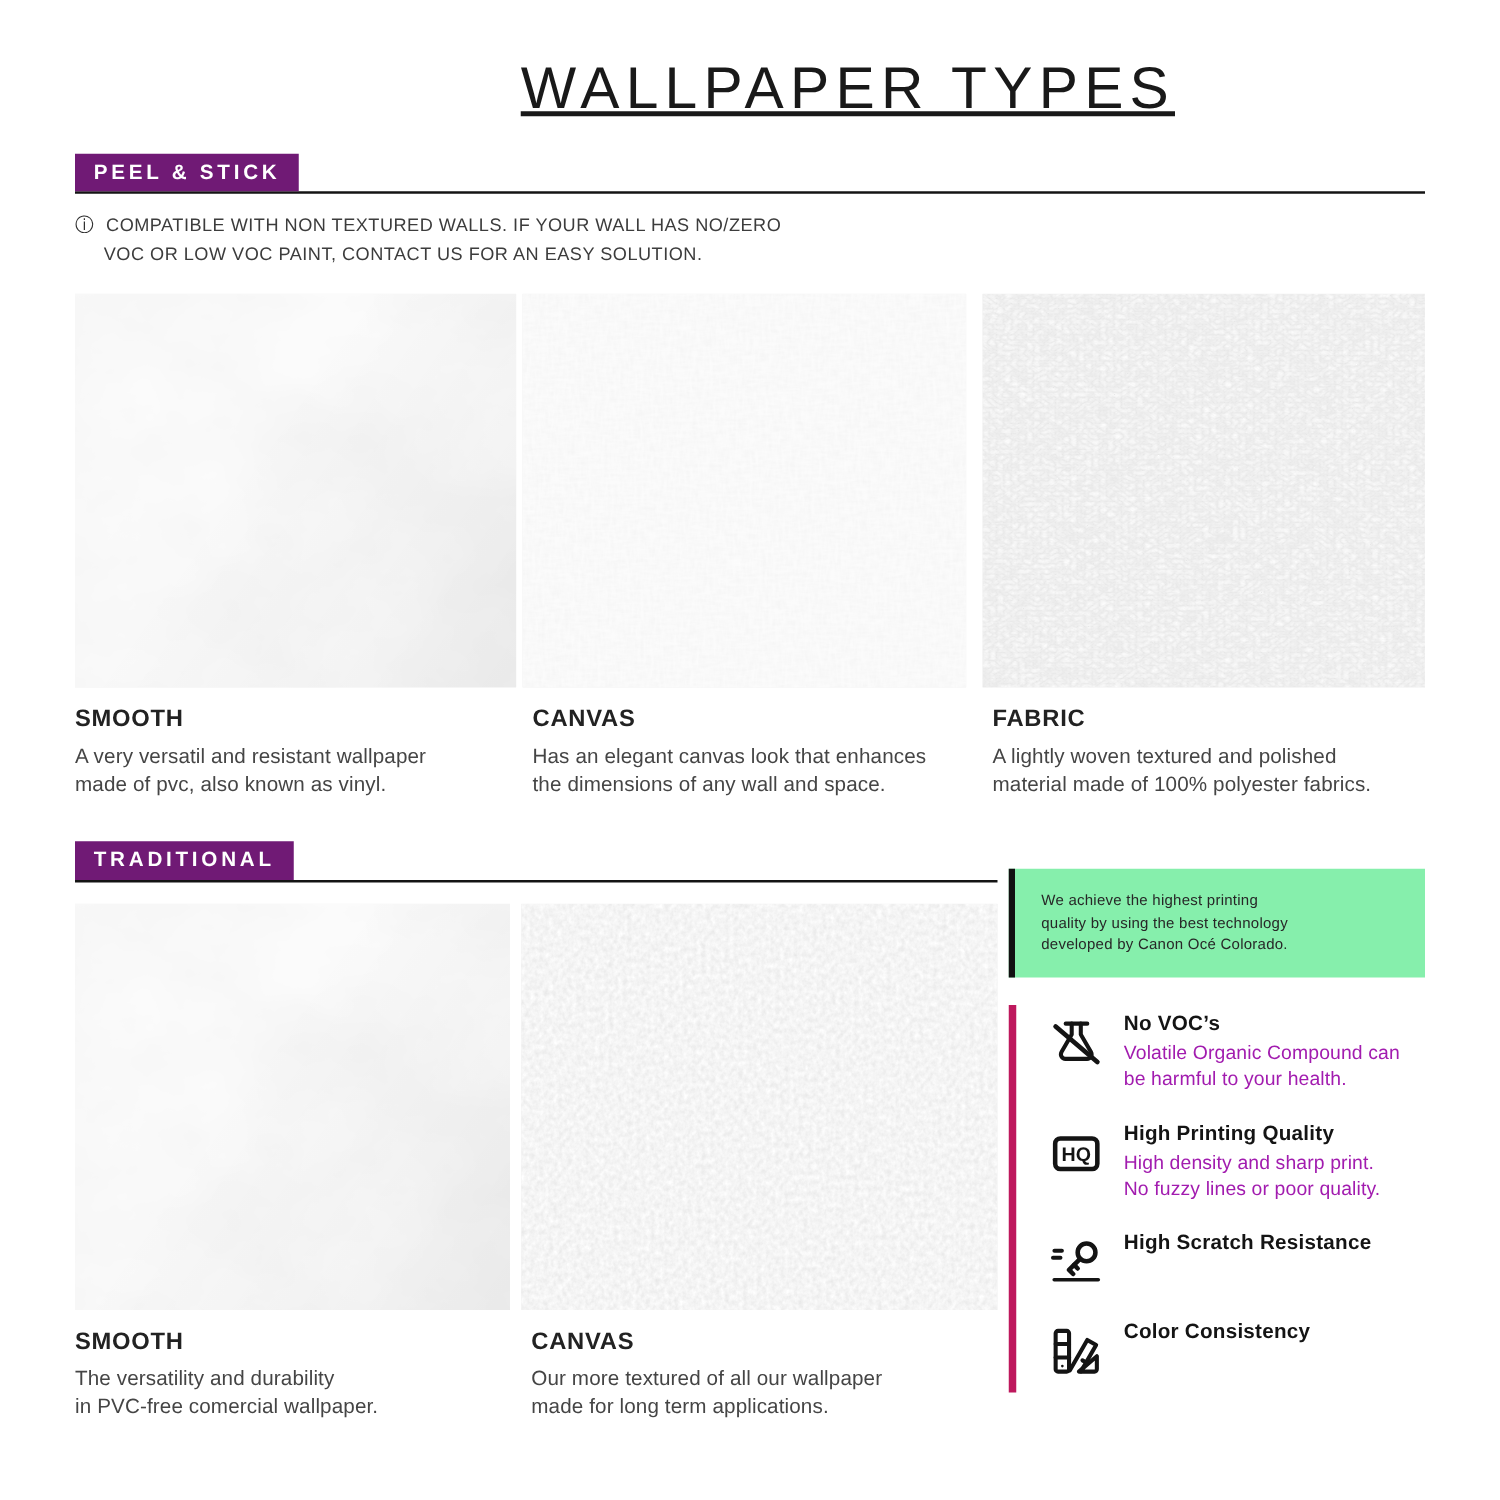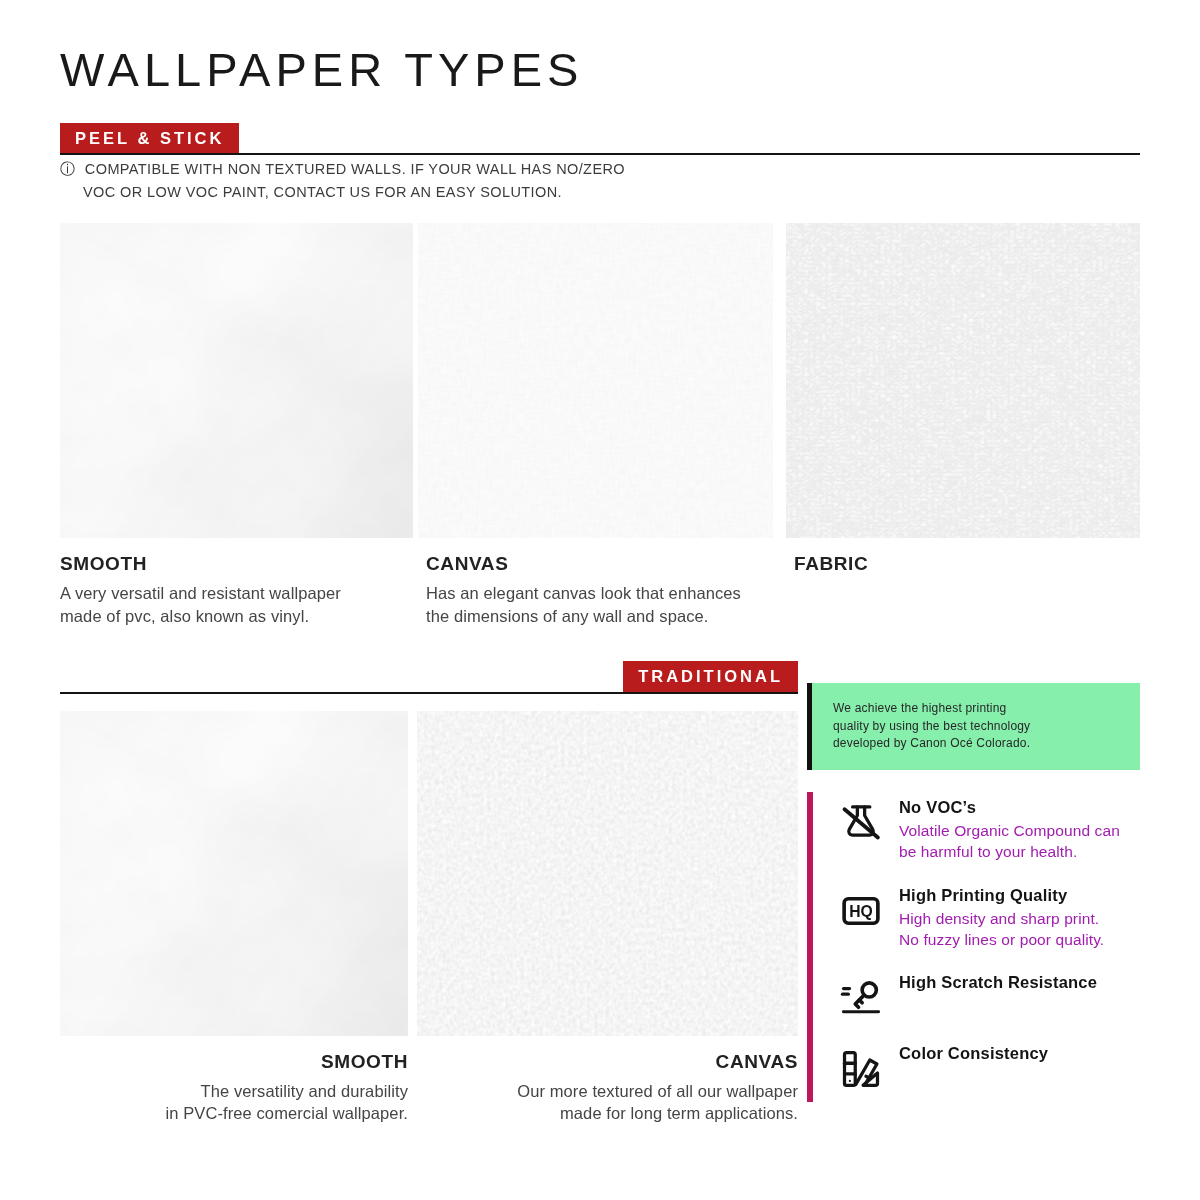--- a/index.html
+++ b/index.html
@@ -5,36 +5,36 @@
   html,body { margin:0; padding:0; background:#ffffff; }
   body {
     width:1200px; height:1200px; overflow:hidden;
     font-family:"Liberation Sans","DejaVu Sans",sans-serif;
     color:#1a1a1a; -webkit-font-smoothing:antialiased;
   }
   .page { padding:34px 60px 0 60px; position:relative; }
 
   
   .page-title {
-    width:880px; margin:10px 0 26px 0; text-align:left;
+    width:880px; margin:10px 0 26px 0; text-align:right;
     font-size:47px; font-weight:500; letter-spacing:5px;
-    color:#191919; line-height:1.12; white-space:nowrap;
+    color:#191919; line-height:1.12; white-space:nowrap;text-decoration:underline;
   }
 
   
   .section-header { border-bottom:2px solid #141414; line-height:0; }
   .badge {
-    display:inline-block; background:#b91c1c; color:#ffffff;
+    display:inline-block; background:#701a75; color:#ffffff;
     font-size:16.5px; font-weight:600; letter-spacing:3px;
     padding:6px 15px 5px 15px; line-height:1.2;
   }
 
   
   .note {
-    margin:2px 0 0 0; padding-left:23px; text-indent:-23px;
+    margin:14px 0 0 0; padding-left:23px; text-indent:-23px;
     font-size:14.5px; letter-spacing:0.4px; color:#3c3c3c; line-height:1.55;
   }
   .note .info-glyph { font-size:15px; color:#2e2e2e; margin-right:5px; font-style:normal; }
   .note .note-text { white-space:pre-line; }
 
   
   .row { display:flex; }
   .row-top { margin-top:20px; }
   .tex { position:relative; overflow:hidden; background:#f1f1f1; }
   .tex svg.texfill { position:absolute; inset:0; width:100%; height:100%; display:block; }
@@ -54,21 +54,21 @@
     color:#222222;
   }
   .caption p {
     margin:7px 0 0 0; font-size:16.5px; line-height:1.36; color:#454545;
     white-space:pre-line; letter-spacing:0.1px;
   }
   .cap-pad { padding-left:8px; box-sizing:border-box; }
 
   
   .bottom { display:flex; justify-content:space-between; margin-top:34px; }
-  .bottom-left { width:738px;text-align:right; }
+  .bottom-left { width:738px; }
   .row-bottom { margin-top:17px; }
 
   
   .right-col { width:333px; }
   .callout {
     margin-top:22px; background:#86efac; border-left:5px solid #111111;
     padding:17px 20px 17px 21px; box-sizing:border-box;
     font-size:12px; line-height:1.46; color:#272727; white-space:pre-line;
     letter-spacing:0.2px;
   }
@@ -176,20 +176,22 @@
         <p>A very versatil and resistant wallpaper
 made of pvc, also known as vinyl.</p>
       </div>
       <div class="caption w2 cap-pad">
         <h3>CANVAS</h3>
         <p>Has an elegant canvas look that enhances
 the dimensions of any wall and space.</p>
       </div>
       <div class="caption w3 cap-pad">
         <h3>FABRIC</h3>
+        <p>A lightly woven textured and polished
+material made of 100% polyester fabrics.</p>
       </div>
     </div>
   </section>
 
   <div class="bottom">
 
     <section class="bottom-left">
       <div class="section-header">
         <span class="badge">TRADITIONAL</span>
       </div>

